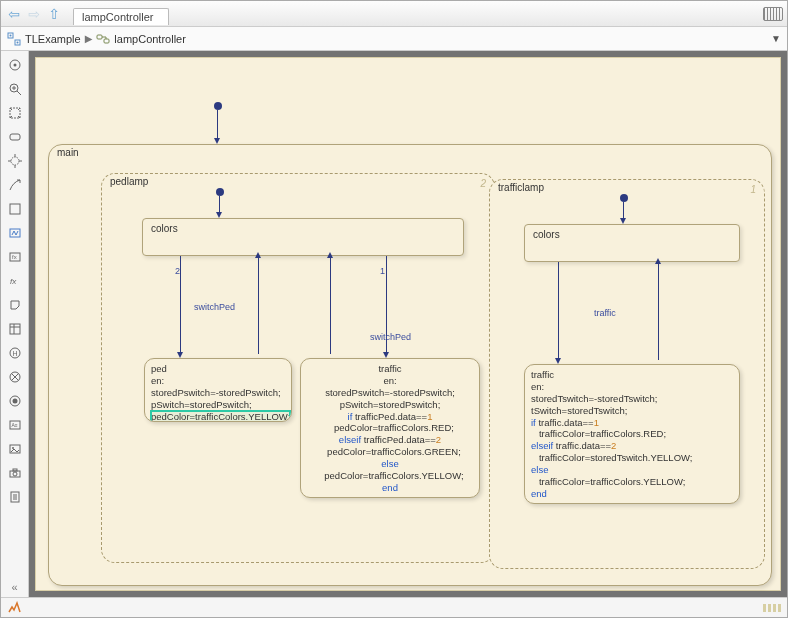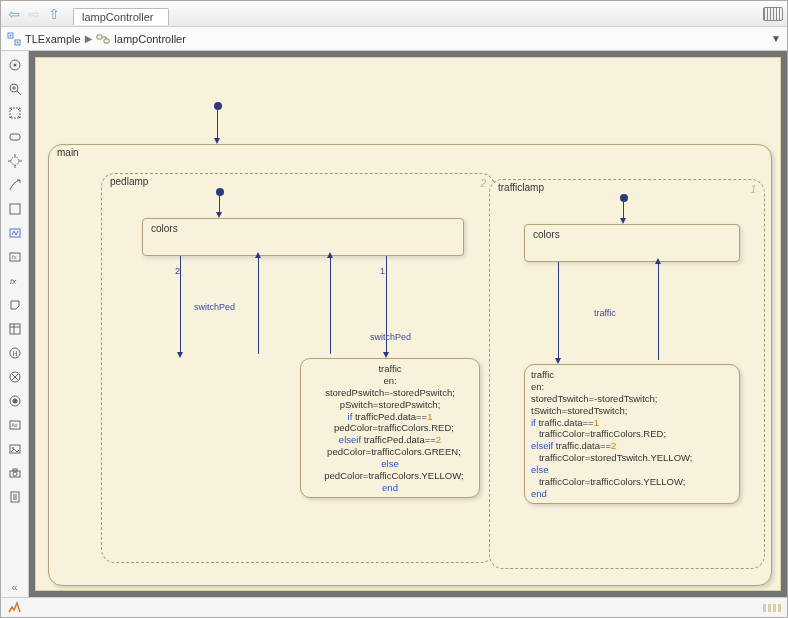--- a/index.html
+++ b/index.html
@@ -232,20 +232,25 @@
             <div class="trans-line" style="left:156px; top:82px; height:98px;"></div>
             <div class="trans-arrow up" style="left:153px; top:78px;"></div>
             <div class="trans-label" style="left:92px; top:128px;">switchPed</div>
 
             <div class="trans-line" style="left:284px; top:82px; height:98px;"></div>
             <div class="trans-arrow" style="left:281px; top:178px;"></div>
             <div class="trans-line" style="left:228px; top:82px; height:98px;"></div>
             <div class="trans-arrow up" style="left:225px; top:78px;"></div>
             <div class="trans-label" style="left:268px; top:158px;">switchPed</div>
 
+            <div class="code-box" style="left:42px; top:184px; width:148px; height:64px;"><span>ped</span>
+<span>en:</span>
+<span>storedPswitch=-storedPswitch;</span>
+<span>pSwitch=storedPswitch;</span>
+<span class="highlight-green">pedColor=trafficColors.YELLOW;</span></div>
 
             <div class="code-box" style="left:198px; top:184px; width:180px; height:140px;text-align:center;"><span>traffic</span>
 <span>en:</span>
 <span>storedPswitch=-storedPswitch;</span>
 <span>pSwitch=storedPswitch;</span>
 <span class="kw-blue">if</span><span> trafficPed.data==</span><span class="kw-orange">1</span>
 <span>   pedColor=trafficColors.RED;</span>
 <span class="kw-blue">elseif</span><span> trafficPed.data==</span><span class="kw-orange">2</span>
 <span>   pedColor=trafficColors.GREEN;</span>
 <span class="kw-blue">else</span>

